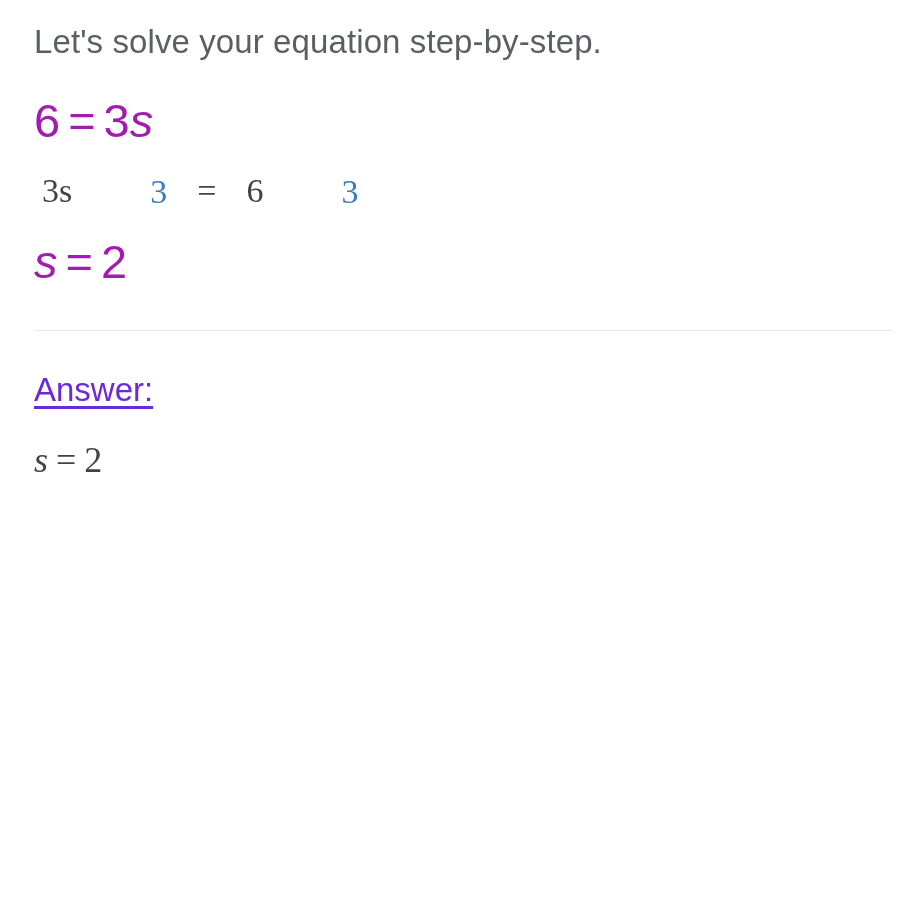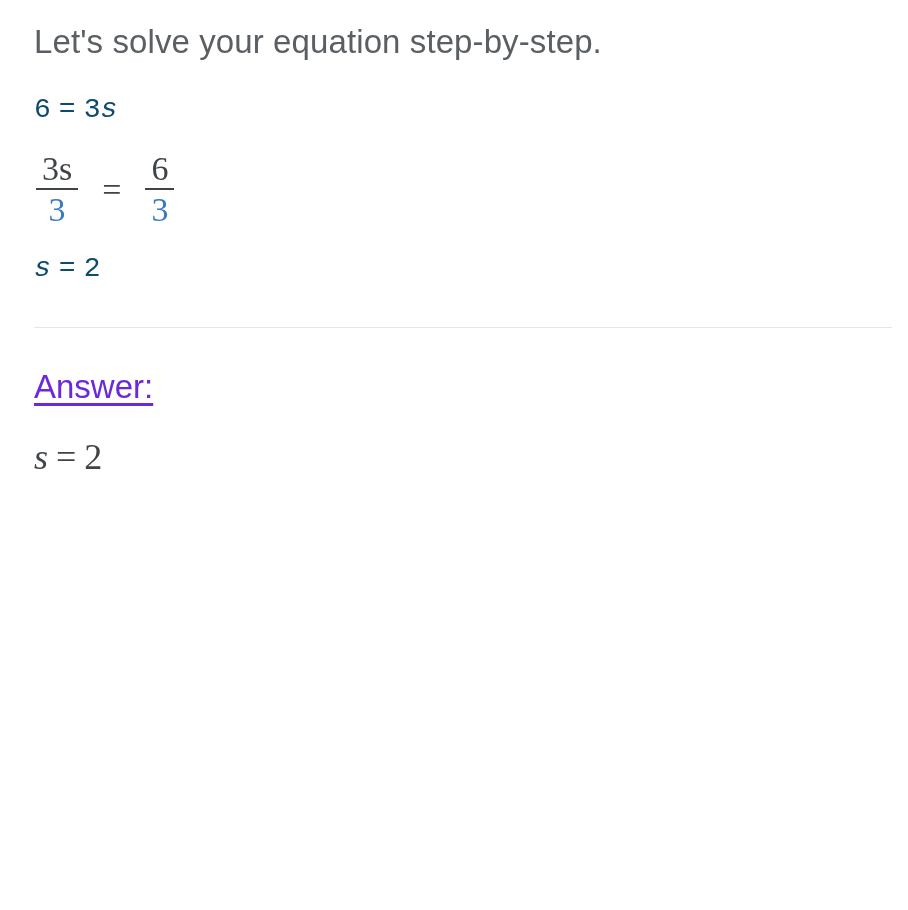--- a/index.html
+++ b/index.html
@@ -26,44 +26,45 @@
     font-weight: 400;
     letter-spacing: 0.1px;
   }
   .row {
     margin: 0 0 26px 0;
   }
   .row-text {
     margin: 0 0 30px 0;
   }
   .math {
-    font-family: Liberation Mono, monospace;
-    font-size: 28px;
-    color: #0c4a6e;
+    font-family: Liberation Sans, sans-serif;
+    font-size: 47px;
+    color: #a21caf;
     line-height: 1.1;
   }
   .math .var {
     font-style: italic;
   }
   .math .op {
     margin: 0 8px;
   }
   .frac-eq {
     display: flex;
     align-items: center;
     font-family: "Liberation Serif", serif;
     font-size: 34px;
     color: #3f4448;
   }
   .frac {
     display: inline-flex;
-    flex-direction: column;
+    flex-direction: row;
     align-items: center;
     vertical-align: middle;
     margin: 0 2px;
+    gap: 33px;
   }
   .frac .num {
     padding: 0 6px 1px 6px;
     line-height: 1.05;
   }
   .frac .den {
     padding: 2px 6px 0 6px;
     line-height: 1.05;
     color: #3a7bbf;
   }

